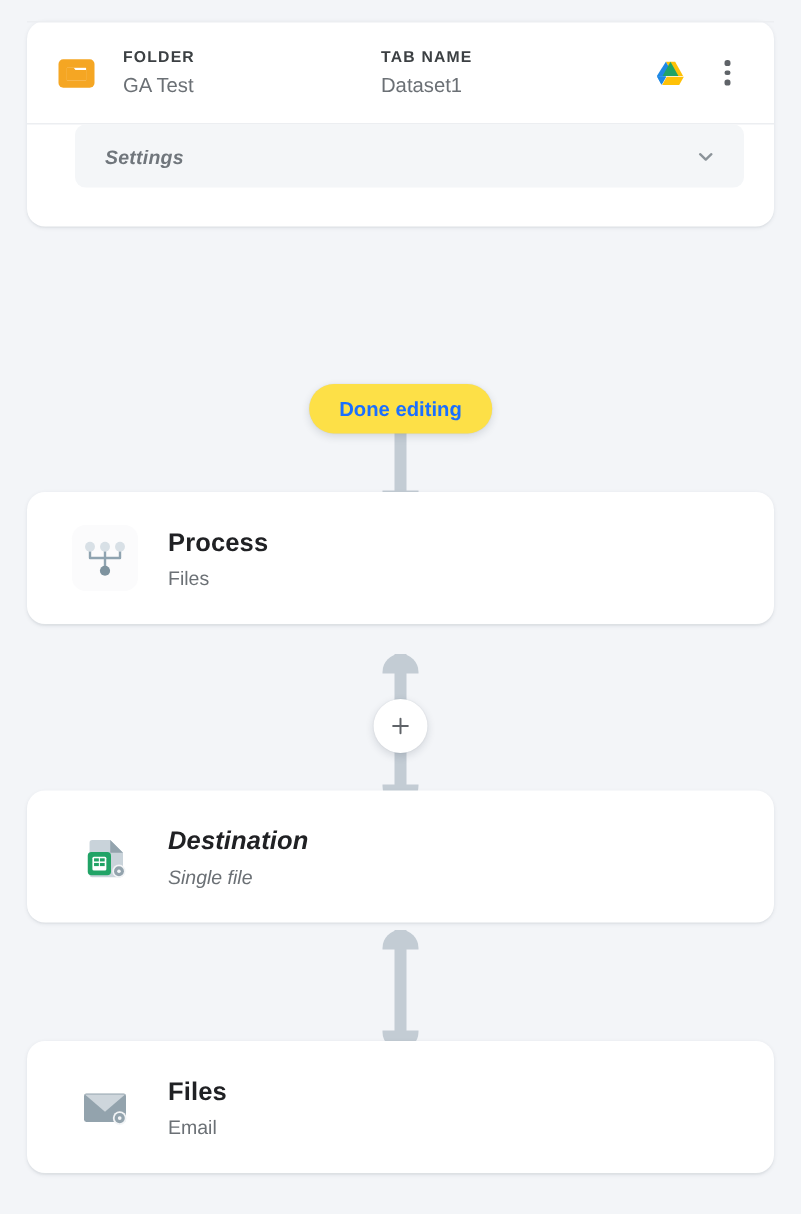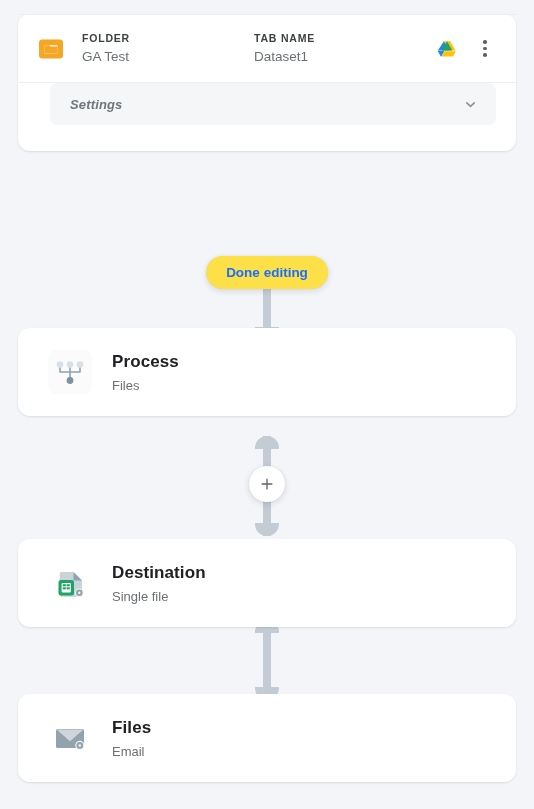--- a/index.html
+++ b/index.html
@@ -188,21 +188,21 @@
   </div>
 
   <div class="plus-btn">
     <span>
       <svg viewBox="0 0 16 16" width="14" height="14">
         <path d="M8 2.4 V13.6 M2.4 8 H13.6" stroke="#5f6368" stroke-width="1.5" stroke-linecap="round"></path>
       </svg>
     </span>
   </div>
 
-  <div class="card" style="top:539px;">
+  <div class="card" style="top:527px;font-style:italic;">
     <div class="card-head">
       <div class="head-icon">
         <svg viewBox="0 0 44 44" width="44" height="44">
           <path d="M13 11 h12.5 l8.5 8.5 v14.5 a1.8 1.8 0 0 1 -1.8 1.8 h-18.7 a1.8 1.8 0 0 1 -1.8 -1.8 v-21.2 a1.8 1.8 0 0 1 1.8 -1.8 z" fill="#c9d3da"></path>
           <path d="M25.5 11 L34 19.5 h-8.5 z" fill="#93a3ad"></path>
           <rect x="10.5" y="19" width="15.5" height="15.5" rx="2.5" fill="#21a366"></rect>
           <rect x="13.6" y="22.1" width="9.3" height="9.3" rx="1" fill="#ffffff"></rect>
           <rect x="14.7" y="23.2" width="3.2" height="2.1" fill="#21a366"></rect>
           <rect x="18.6" y="23.2" width="3.2" height="2.1" fill="#21a366"></rect>
           <rect x="14.7" y="26.3" width="3.2" height="2.1" fill="#21a366"></rect>

